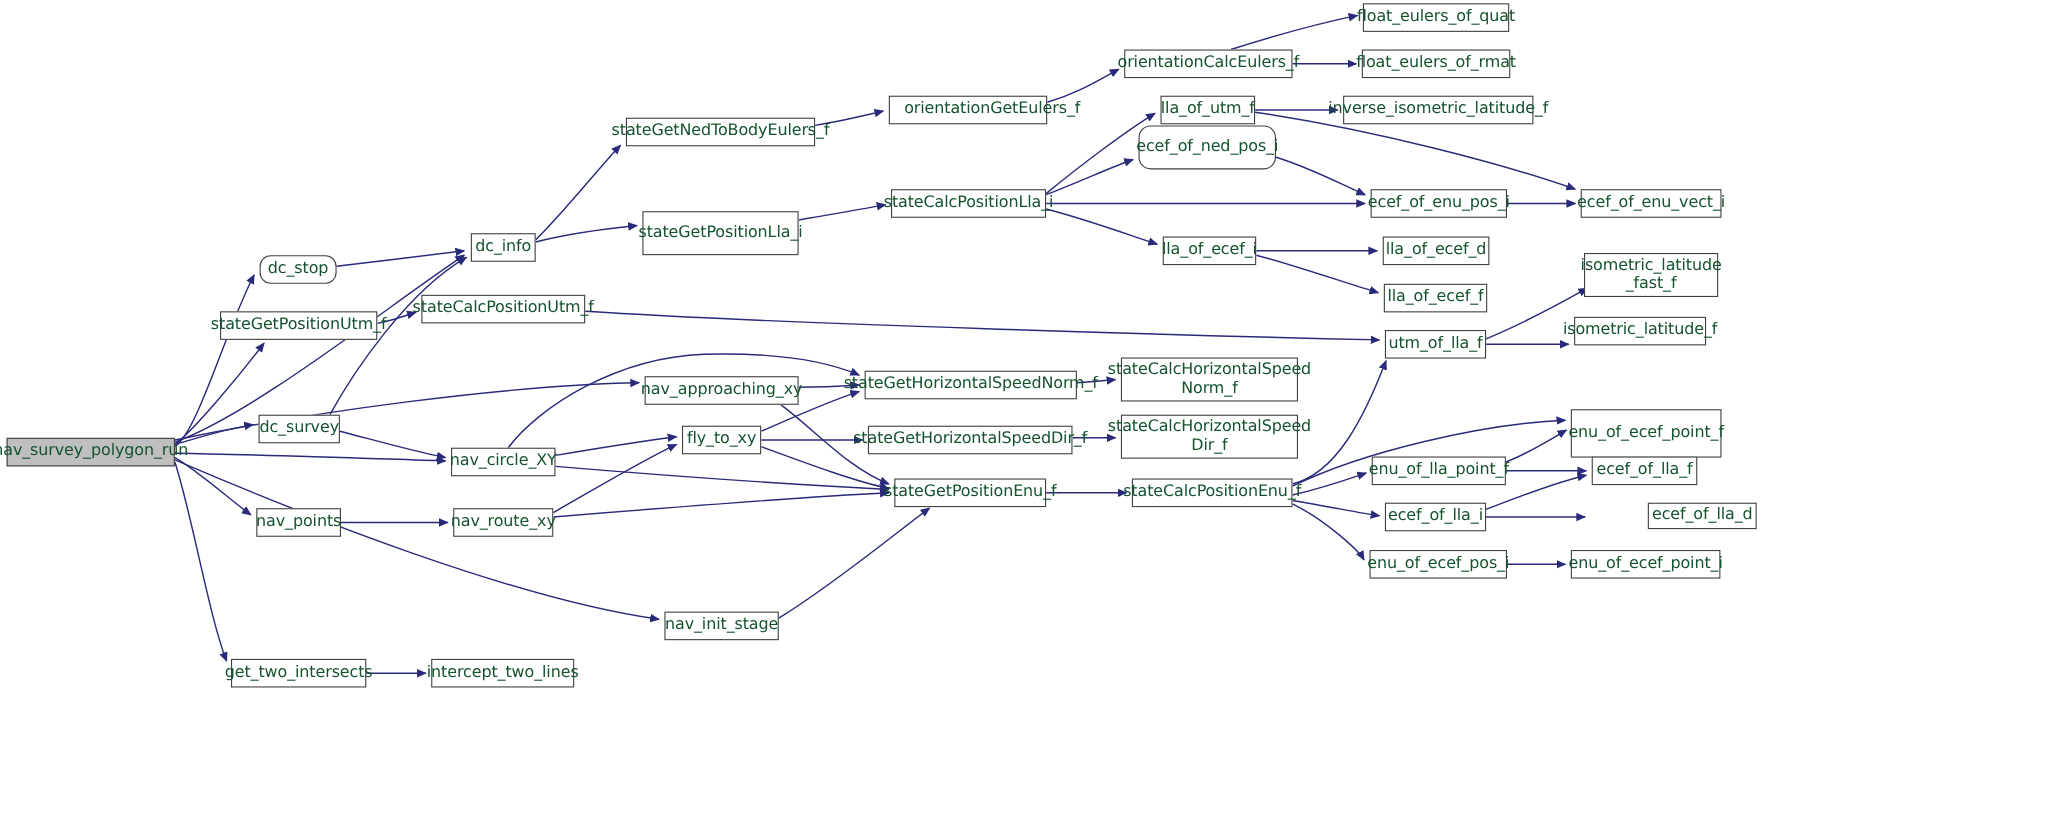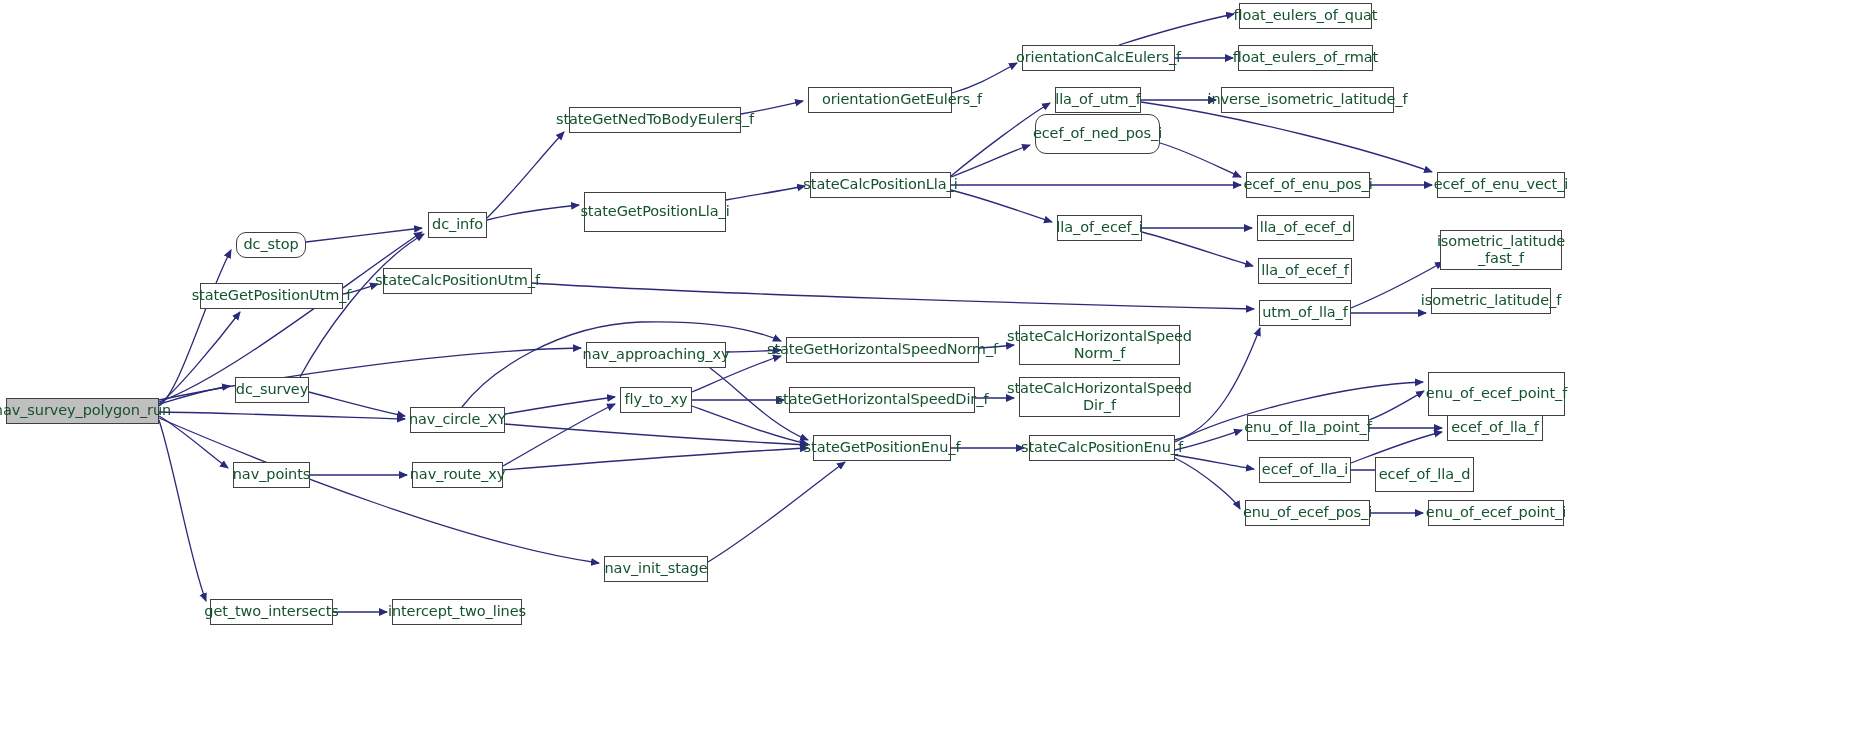--- a/index.html
+++ b/index.html
@@ -125,16 +125,16 @@
       <div class="node" style="left: 1259px; top: 300px; width: 92px; height: 26px;">utm_of_lla_f</div>
       <div class="node" style="left: 1247px; top: 415px; width: 122px; height: 26px;">enu_of_lla_point_f</div>
       <div class="node" style="left: 1259px; top: 457px; width: 92px; height: 26px;">ecef_of_lla_i</div>
       <div class="node" style="left: 1245px; top: 500px; width: 125px; height: 26px;">enu_of_ecef_pos_i</div>
       <div class="node" style="left: 1437px; top: 172px; width: 128px; height: 26px;">ecef_of_enu_vect_i</div>
       <div class="node two-line" style="left: 1440px; top: 230px; width: 122px; height: 40px;">isometric_latitude
 _fast_f</div>
       <div class="node" style="left: 1431px; top: 288px; width: 120px; height: 26px;">isometric_latitude_f</div>
       <div class="node" style="left: 1428px; top: 372px; width: 137px; height: 44px;">enu_of_ecef_point_f</div>
       <div class="node" style="left: 1447px; top: 415px; width: 96px; height: 26px;">ecef_of_lla_f</div>
-      <div class="node" style="left: 1375px; top: 457px; width: 99px; height: 35px;">ecef_of_lla_d</div>
+      <div class="node" style="left: 1498px; top: 457px; width: 99px; height: 24px;">ecef_of_lla_d</div>
       <div class="node" style="left: 1428px; top: 500px; width: 136px; height: 26px;">enu_of_ecef_point_i</div>
     </div>
 </div>
 
 </body></html>

